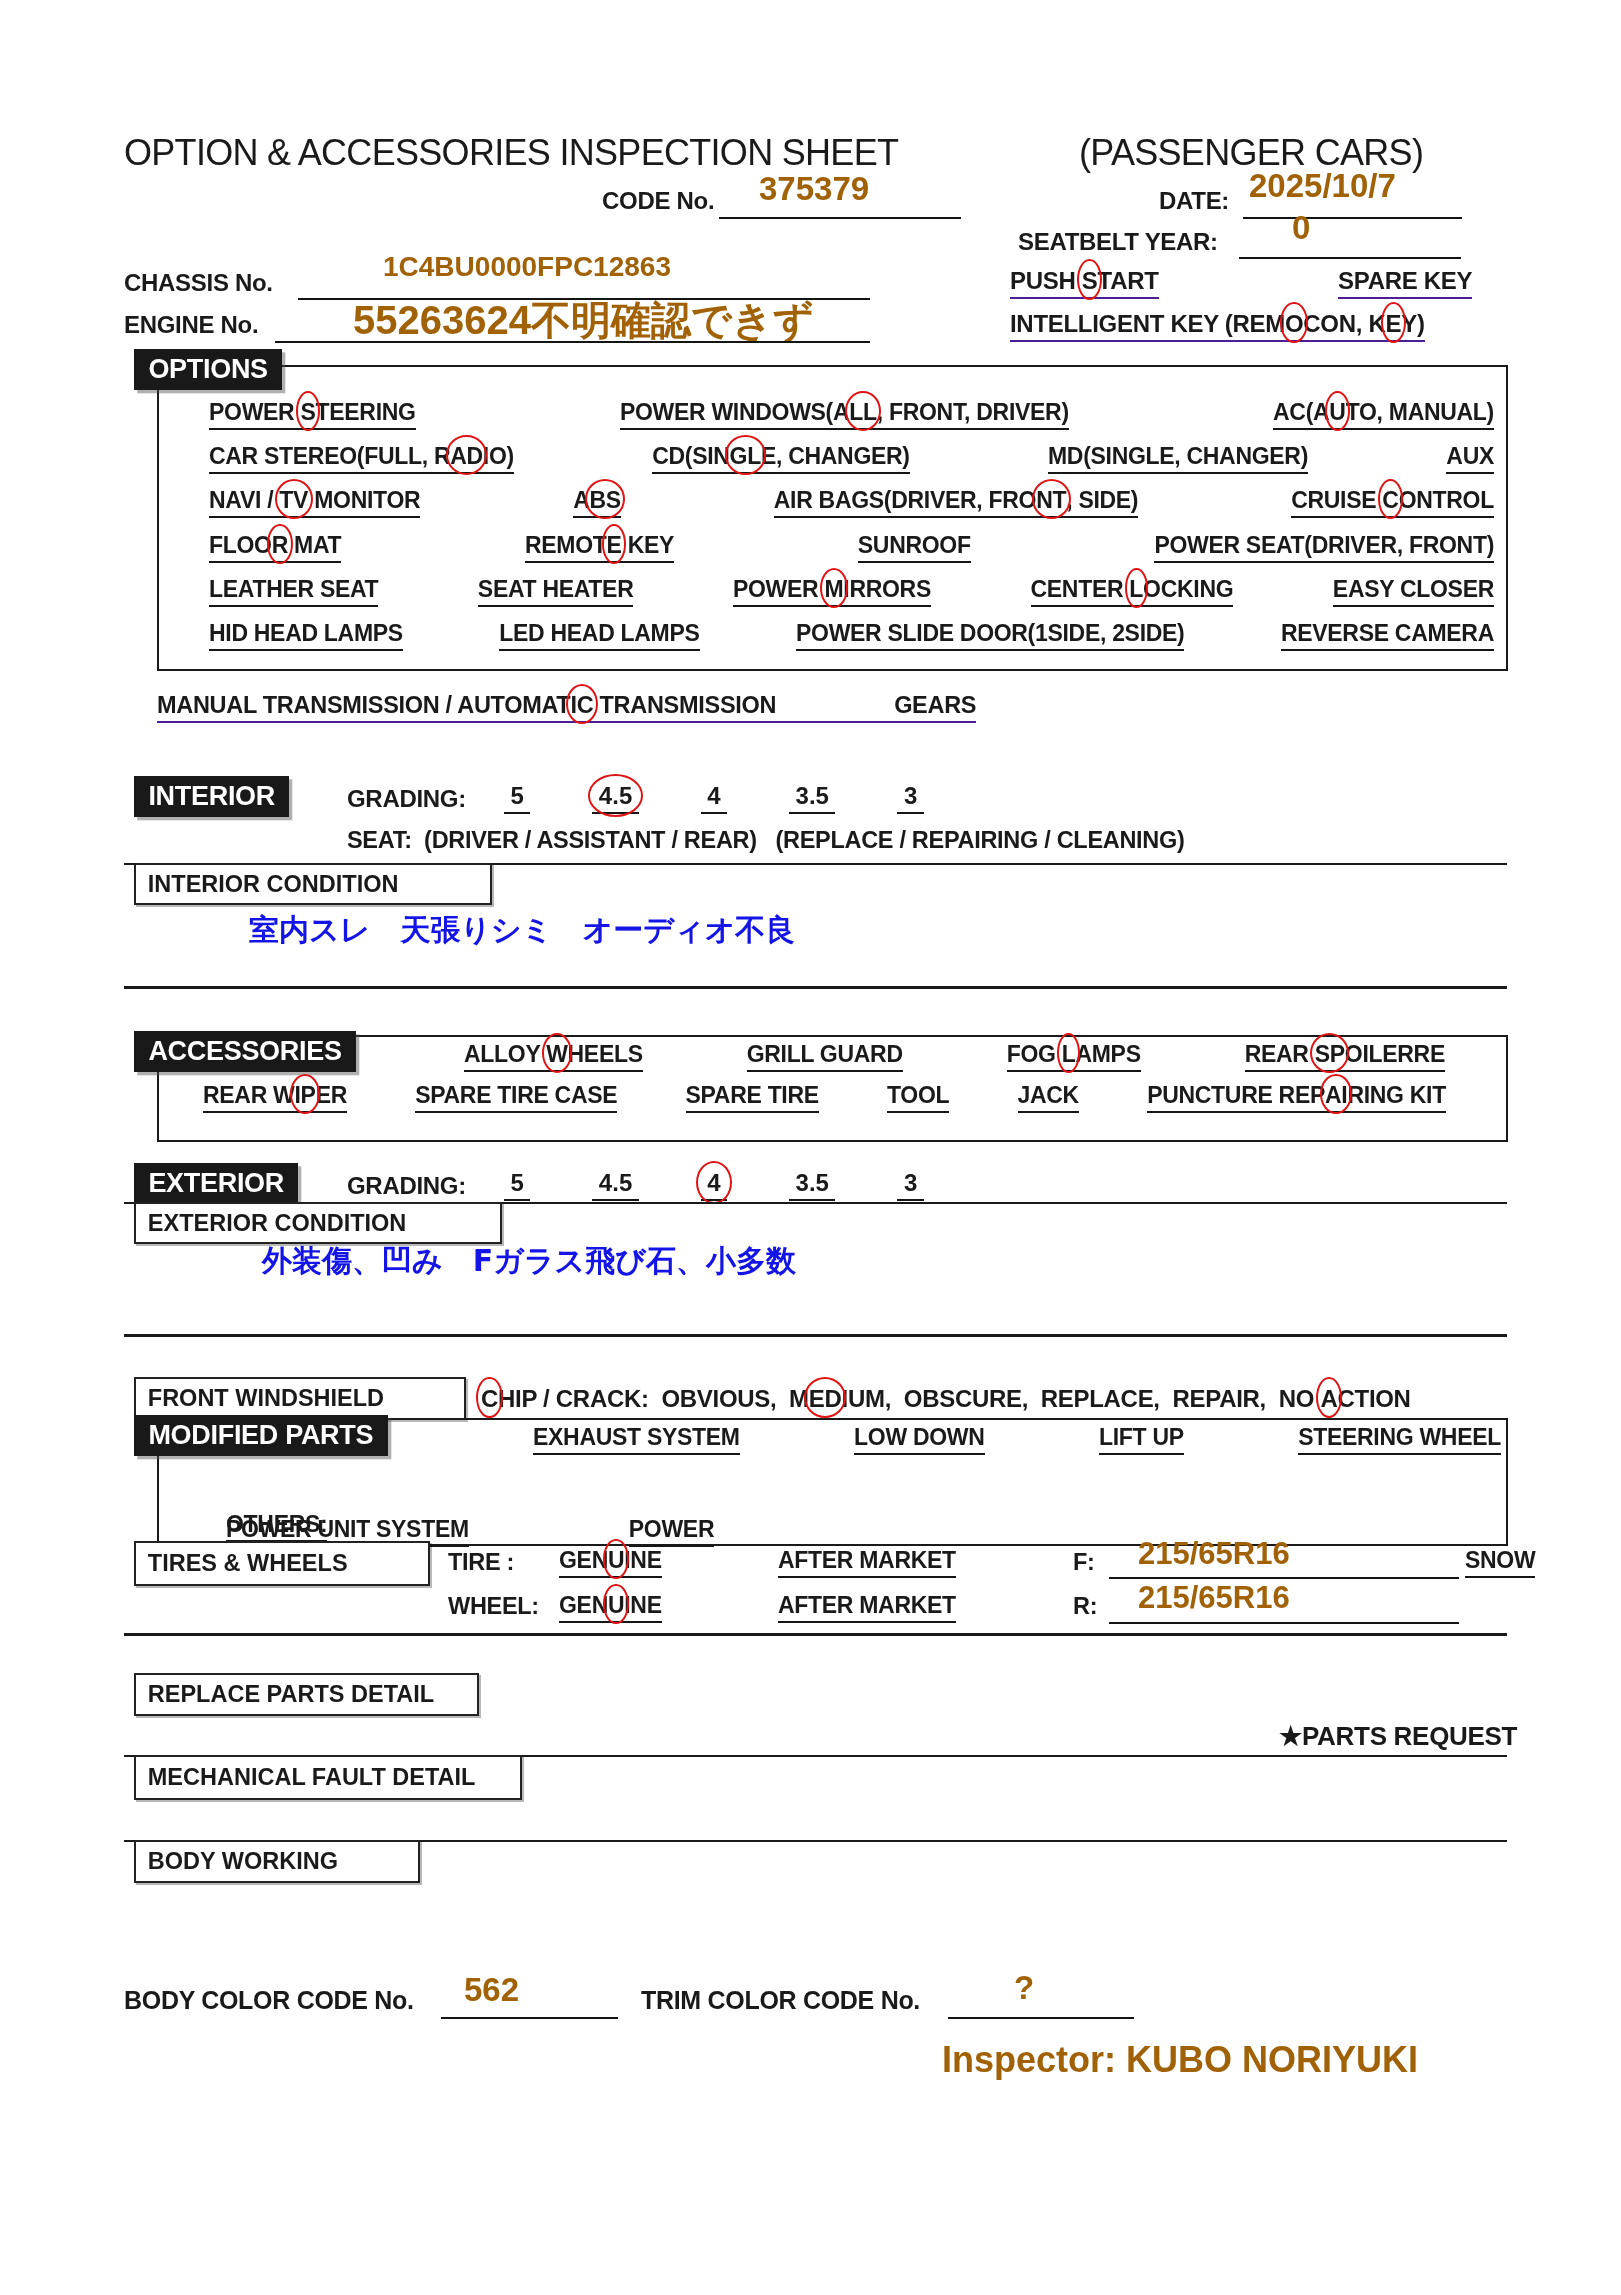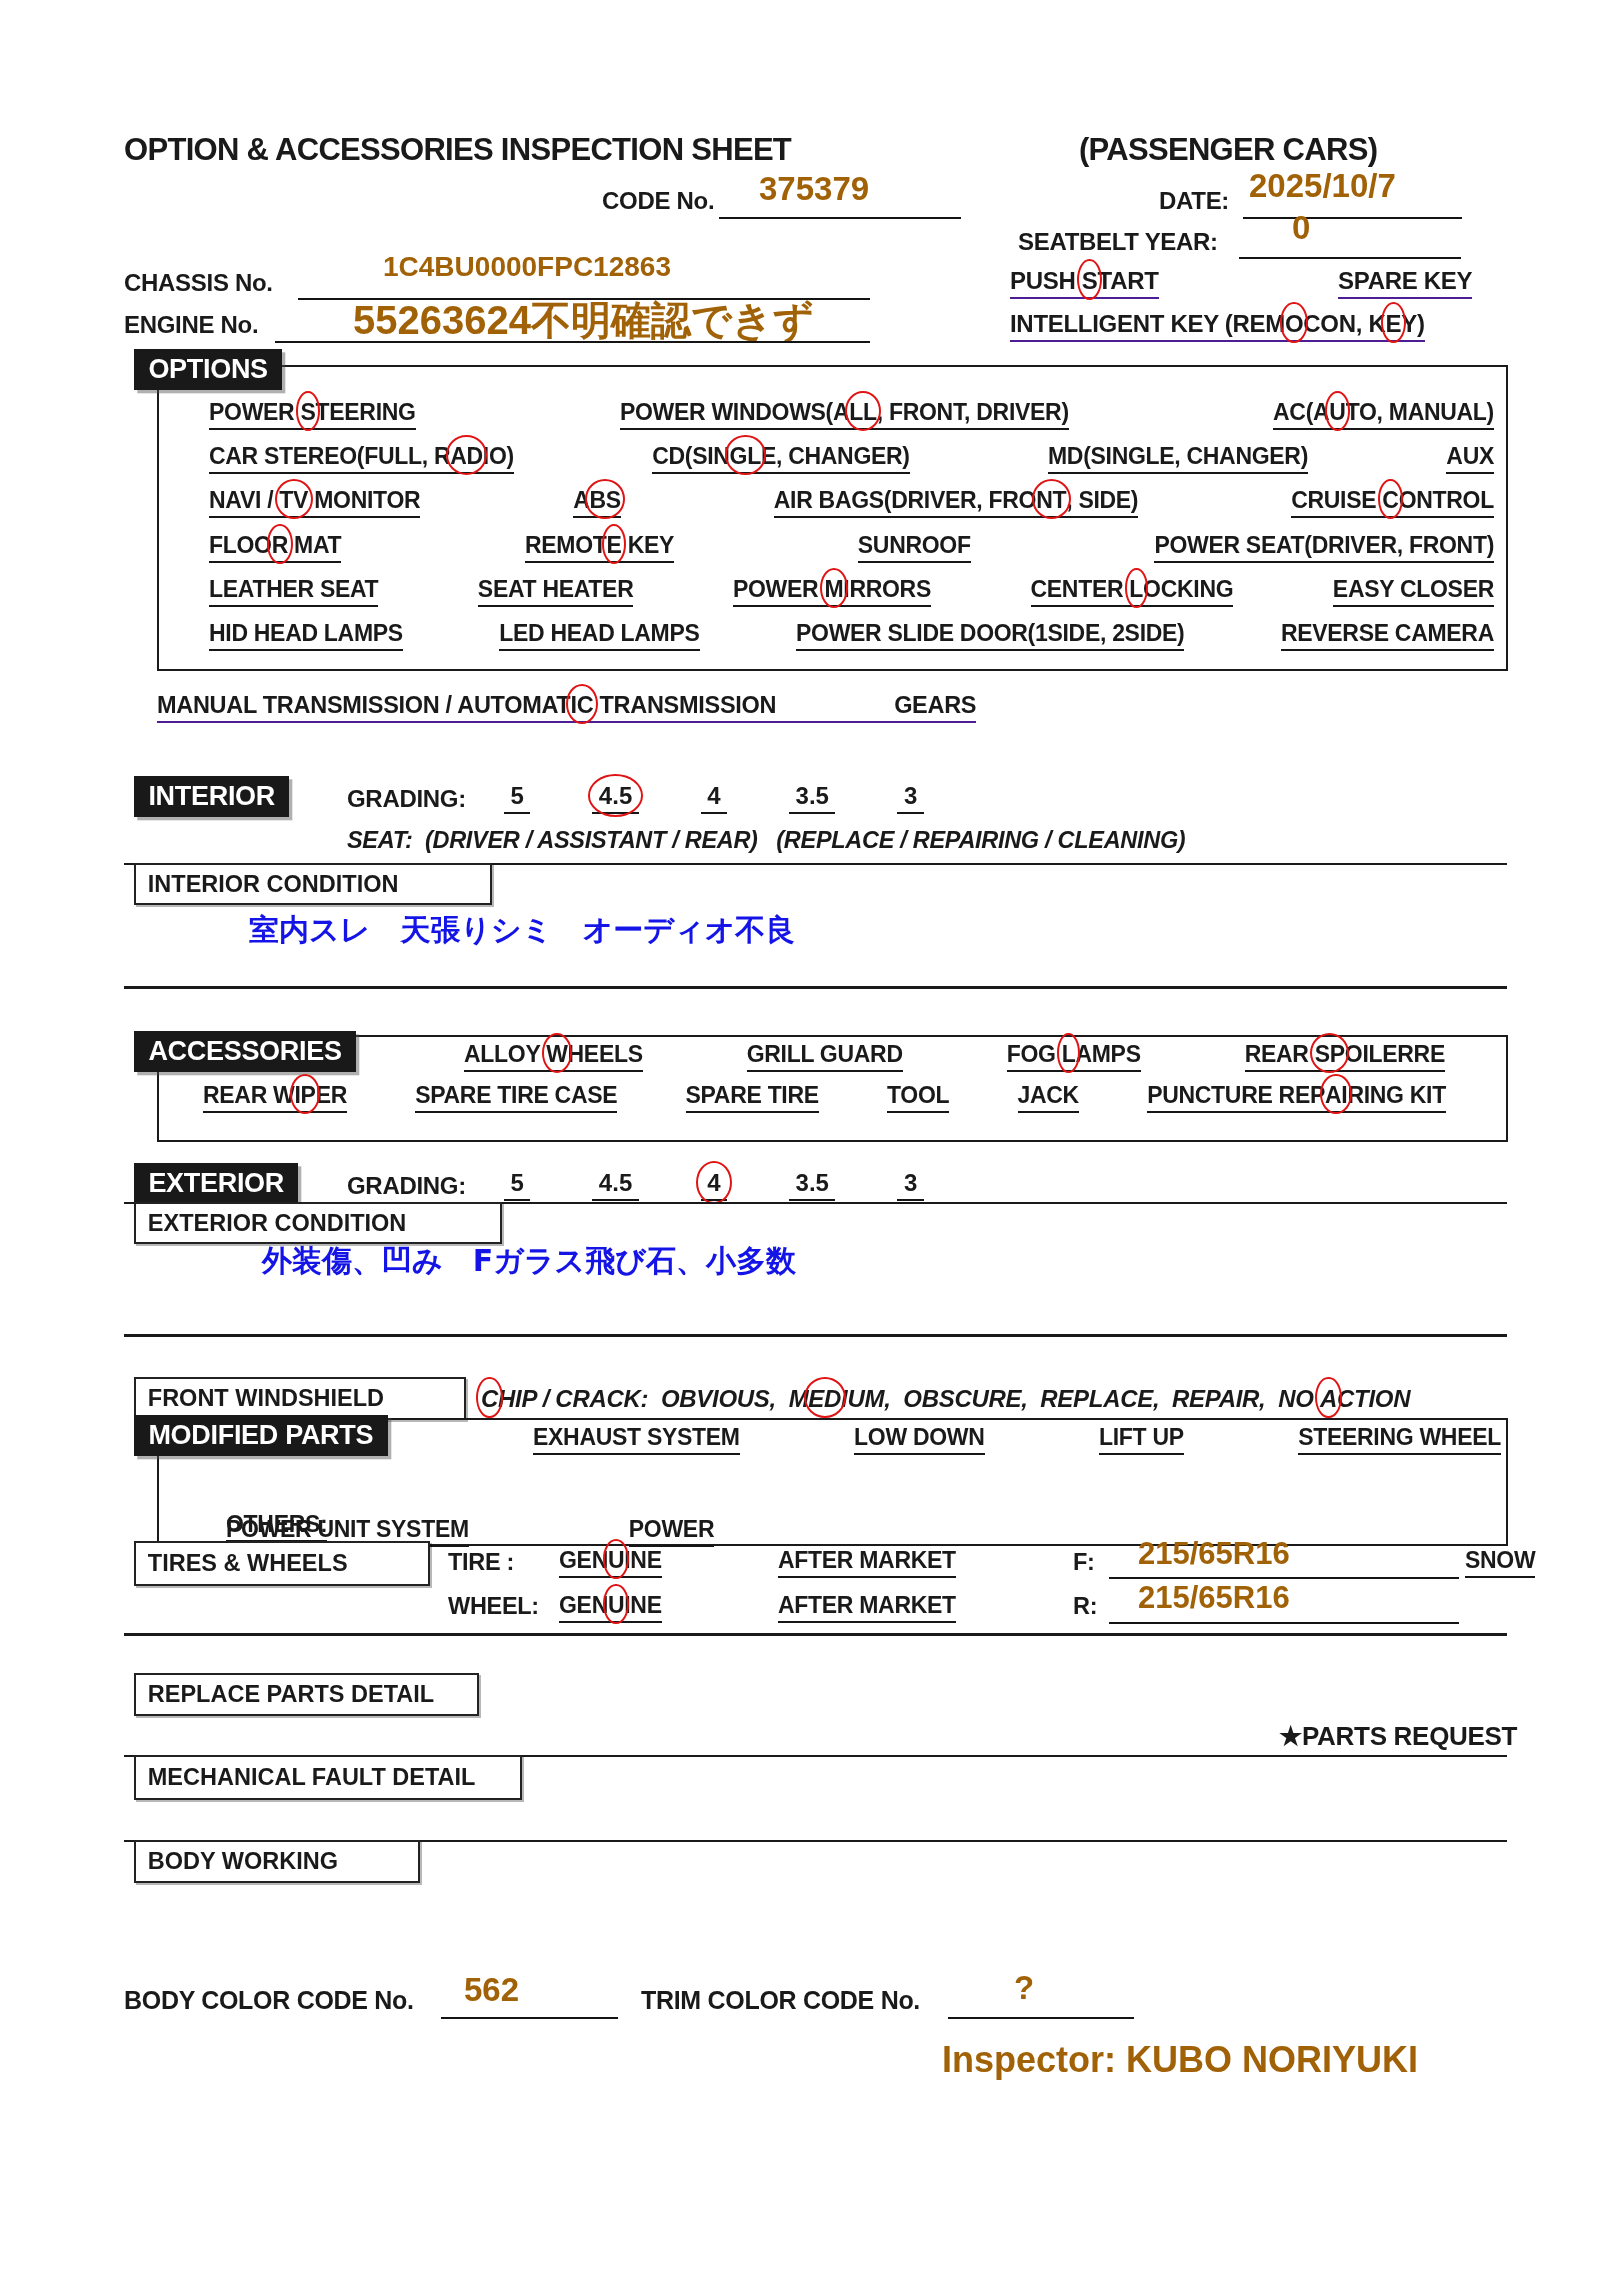--- a/index.html
+++ b/index.html
@@ -1,40 +1,40 @@
 <!DOCTYPE html>
 <html style="font-size:10.5px"><head>
 <meta charset="utf-8">
 <style>
   html,body{margin:0;padding:0;background:#ffffff;}
   #page{position:relative;width:1622px;height:2295px;background:#fff;
         font-family:"Liberation Sans",sans-serif;color:#1a1a1a;overflow:hidden;}
   .abs{position:absolute;}
   .lbl{font-size:24px;font-weight:700;letter-spacing:-0.3px;white-space:nowrap;}
-  .big{font-size:31px;font-weight:700;letter-spacing:-0.7px;white-space:nowrap;}
+  .big{font-size:36px;font-weight:400;letter-spacing:-0.7px;white-space:nowrap;}
   .ul{border-bottom:2px solid #4c1d95;padding-bottom:2px;}
   .tab{background:#191919;color:#ffffff;font-weight:700;font-size:27px;letter-spacing:-0.3px;
        padding:5.2px 14.4px;white-space:nowrap;box-shadow:3.3px 3.3px 0 rgba(80,80,80,.45);}
   .obox{border:2px solid #1a1a1a;}
   .lbox{border:2px solid #222;background:#fff;font-size:23.5px;font-weight:700;display:flex;
         align-items:center;padding:0 11.8px;white-space:nowrap;box-shadow:2px 2px 0 rgba(0,0,0,.28);}
   .hr{background:#1a1a1a;}
   .fld{border-bottom:2.6px solid #141414;}
   .blue{color:#a16207;font-family:Liberation Sans, sans-serif;font-weight:700;white-space:nowrap;}
   .bluejp{color:#1414e6;font-family:"DejaVu Sans",sans-serif;font-weight:600;white-space:nowrap;}
   .mk{position:relative;display:inline-block;}
   .mk::after{content:"";position:absolute;left:-4.6px;right:-4.6px;top:-8.5px;bottom:-4.6px;
              border:2.6px solid #e01414;border-radius:50%;pointer-events:none;}
   .row{display:flex;justify-content:space-between;align-items:flex-end;}
   .oi{font-size:23px;font-weight:700;letter-spacing:-0.3px;border-bottom:2px solid #161616;
       padding-bottom:2px;white-space:nowrap;}
   .plain{font-size:23.5px;font-weight:700;letter-spacing:-0.3px;white-space:nowrap;}
   .grades{display:flex;gap:62px;}
   .grade{font-size:24px;font-weight:700;border-bottom:2px solid #161616;padding:0 6.5px 2px;}
-  .pre{white-space:pre;font-style:italic;}
+  .pre{white-space:pre;}
 </style>
 </head>
 <body>
 
 <div id="page">
 
   <div class="abs big" style="left:124px;top:132px;">OPTION &amp; ACCESSORIES INSPECTION SHEET</div>
   <div class="abs big" style="left:1079px;top:132px;">(PASSENGER CARS)</div>
 
   <div class="abs lbl" style="left:602px;top:187px;">CODE No.</div>

